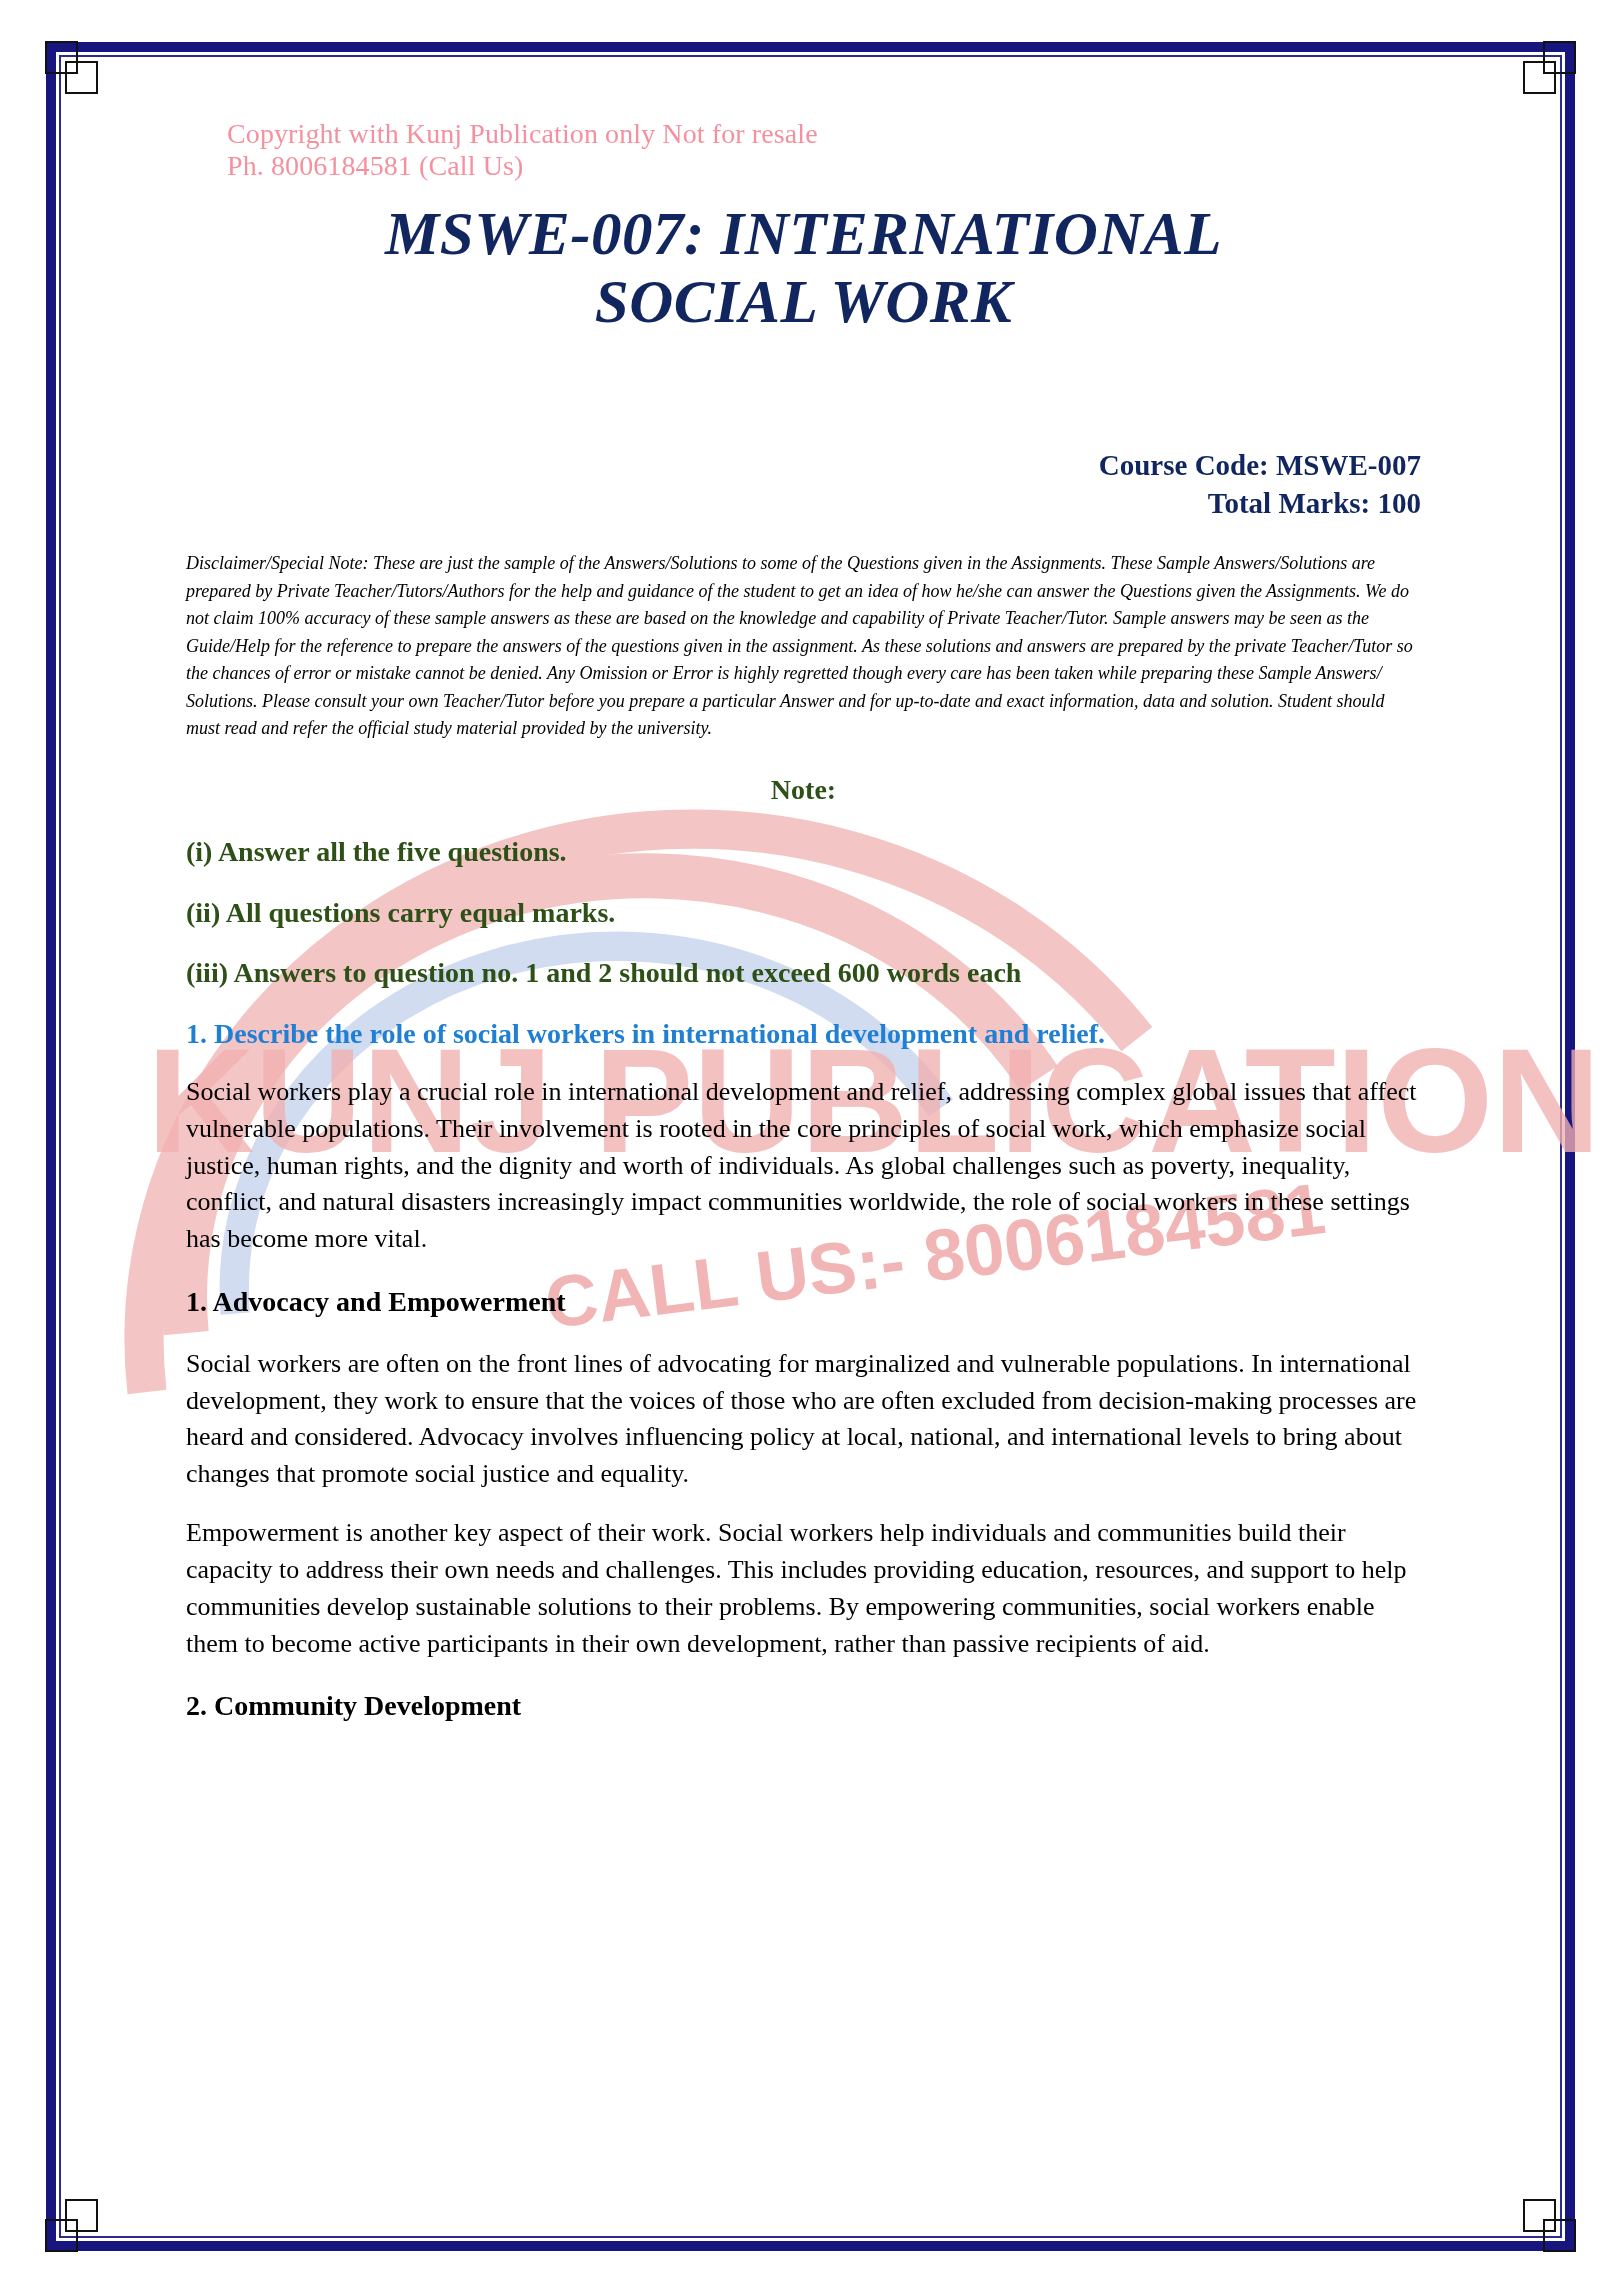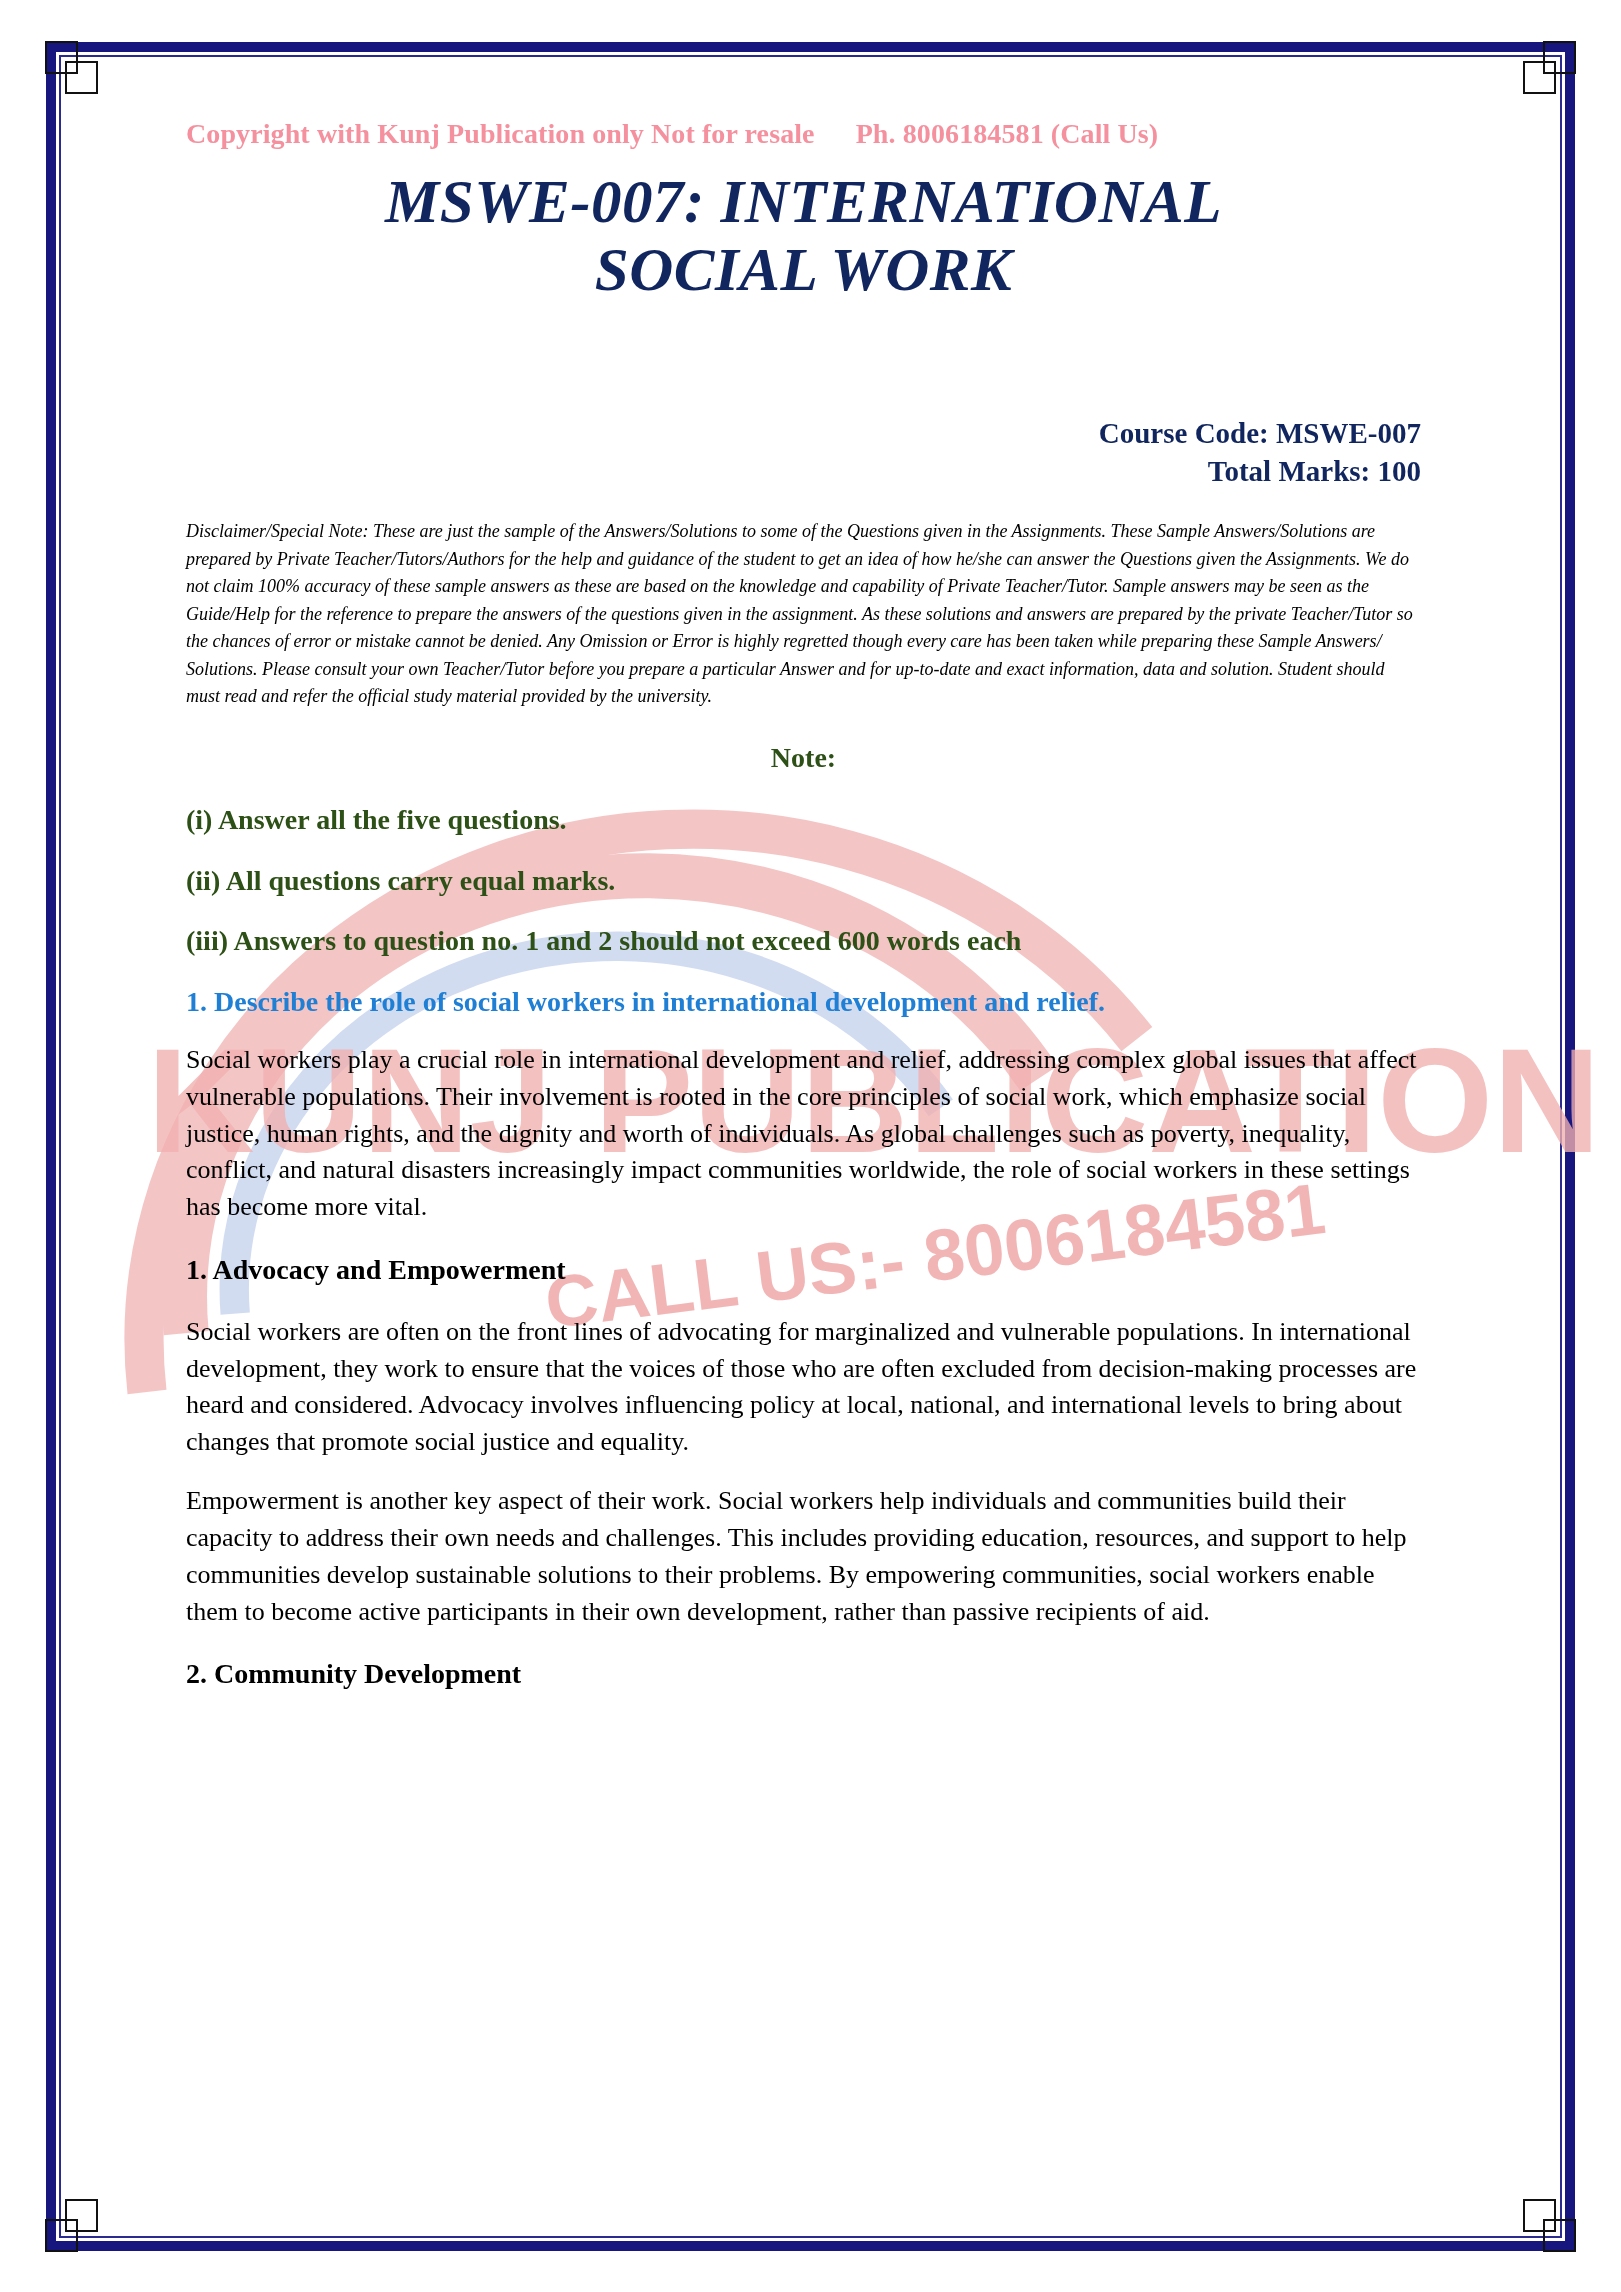--- a/index.html
+++ b/index.html
@@ -72,24 +72,25 @@
     top: 118px;
     width: 1235px;
     z-index: 3;
   }
 
   .pub-header {
     display: flex;
     align-items: baseline;
     justify-content: flex-start;
     color: #f5919e;
-    font-weight: bold;
+    font-weight: normal;
     font-size: 28px;
     letter-spacing: 0.1px;
     white-space: nowrap;
+    flex-direction: column;
   }
   .pub-header .copy { }
   .pub-header .phone { margin-left: 41px; }
 
   .doc-title {
     margin-top: 17.6px;
     text-align: center;
     color: #11265f;
     font-weight: bold;
     font-size: 61px;

